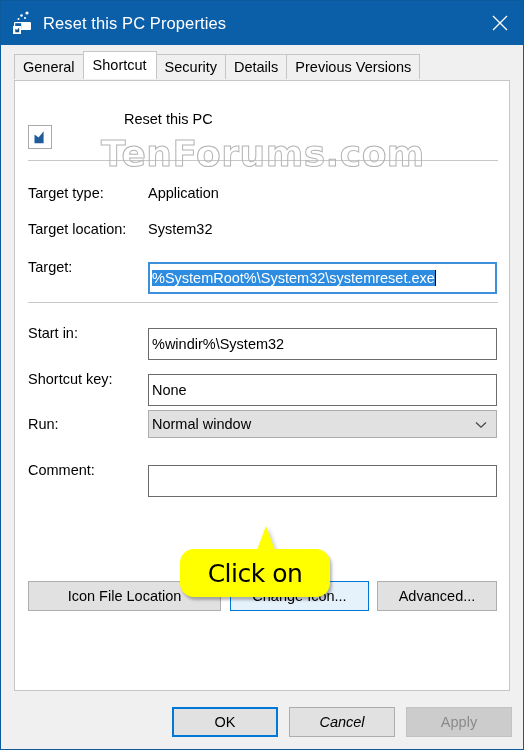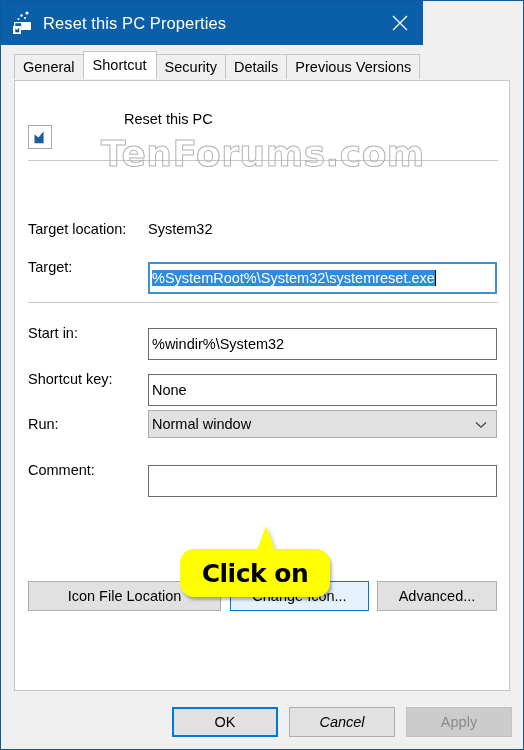--- a/index.html
+++ b/index.html
@@ -22,21 +22,21 @@
     height: 750px;
     box-sizing: border-box;
     border: 1px solid #0a5a9c;
     background: #f0f0f0;
   }
 
   
   .titlebar {
     position: absolute;
     left: 0; top: 0;
-    width: 422px;
+    width: 522px;
     height: 44px;
     background: #0b5ea8;
     display: flex;
     align-items: center;
   }
   .title-icon {
     width: 28px;
     height: 28px;
     margin-left: 8px;
     margin-right: 6px;
@@ -265,21 +265,21 @@
     background: #ffff00;
     border-radius: 14px;
     box-shadow: 2px 3px 3px rgba(0,0,0,0.28);
     display: flex;
     align-items: center;
     justify-content: center;
     z-index: 8;
   }
   .callout-text {
     font-size: 25px;
-    font-weight: bold;
+    font-weight: normal;
     color: #000000;
     font-family: "DejaVu Sans", sans-serif;
     letter-spacing: -0.5px;
   }
   .callout-tail {
     position: absolute;
     left: 253px;
     top: 525px;
     width: 0; height: 0;
     border-left: 12px solid transparent;
@@ -354,20 +354,24 @@
       <svg width="22" height="22" viewBox="0 0 22 22">
         <path d="M5.5 17.2 L5.5 8.4 L9.6 11.6 L14.6 5.2 L14.6 17.2 Z" fill="#1f5c9e"></path>
       </svg>
     </span>
 
     <div class="sep-line sep-top"></div>
     <div class="sep-line sep-mid"></div>
 
     <div class="watermark">TenForums.com</div>
 
+    <div class="row" style="top:100px">
+      <span class="lbl">Target type:</span>
+      <span class="static-val">Application</span>
+    </div>
 
     <div class="row" style="top:136px">
       <span class="lbl">Target location:</span>
       <span class="static-val">System32</span>
     </div>
 
     <div class="row" style="top:170px;height:32px">
       <span class="lbl" style="line-height:32px">Target:</span>
       <div class="field focused"><span class="sel">%SystemRoot%\System32\systemreset.exe</span><span class="caret"></span></div>
     </div>

